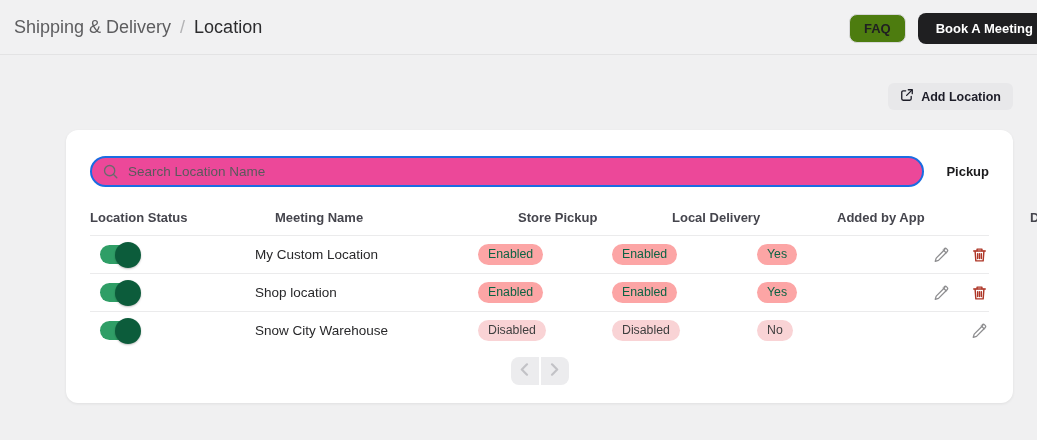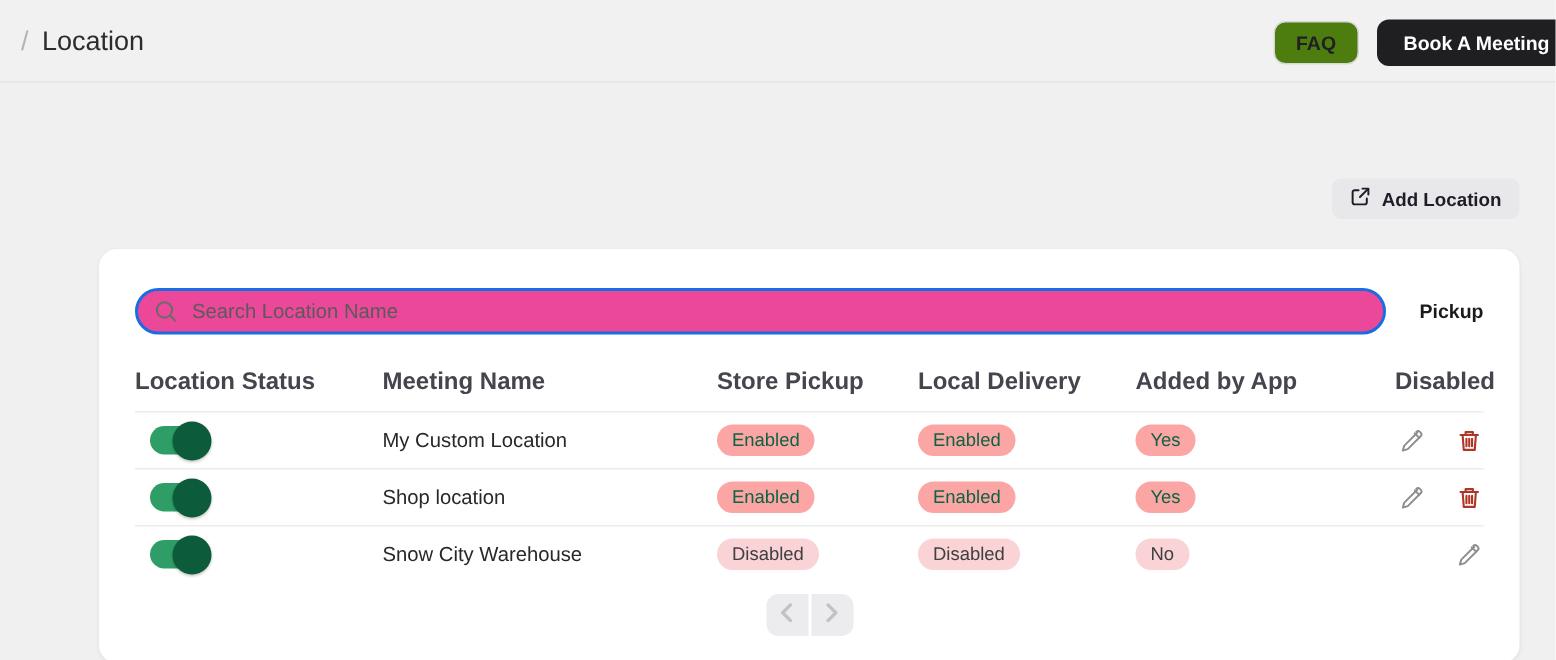--- a/index.html
+++ b/index.html
@@ -32,21 +32,21 @@
     padding:8px 18px; font-size:13px; font-weight:700; cursor:pointer; white-space:nowrap;
     font-family:"Liberation Sans", sans-serif;
   }
 
   
   .toolbar { display:flex; justify-content:flex-end; padding:28px 24px 0; }
   .btn-add {
     display:flex; align-items:center; gap:7px;
     background:#e8e8ea; border:none; border-radius:6px;
     height:27px; padding:0 12px; font-size:12.5px; font-weight:700; color:#1d1d28;
-    cursor:pointer; font-family:"Liberation Sans", sans-serif;margin-top:36px;
+    cursor:pointer; font-family:"Liberation Sans", sans-serif;
   }
 
   
   .card {
     margin:20px 24px 0 66px; background:#ffffff; border-radius:12px;
     box-shadow:0 1px 3px rgba(0,0,0,0.07); padding:26px 24px 14px;
   }
 
   
   .search-row { display:flex; align-items:center; }
@@ -55,21 +55,21 @@
     width:100%; height:31px; border:2px solid #1a6ce2; border-radius:16px;
     padding:0 14px 0 36px; font-size:13.5px; color:#333; outline:none;
     font-family:"Liberation Sans", sans-serif; background:#ec4899;
   }
   .search-box input::placeholder { color:#5a5a5c; }
   .search-icon { position:absolute; left:12px; top:7px; line-height:0; }
   .cancel-link { margin-left:22px; font-size:13px; font-weight:700; color:#1b1b1d; cursor:pointer; }
 
   
   .tgrid { display:grid; grid-template-columns:165px 223px 134px 145px 173px 1fr; align-items:center; }
-  .thead { margin-top:12px; padding:11px 0 10px; font-size:16px; font-weight:700; color:#45454d; }
+  .thead { margin-top:12px; padding:11px 0 10px; font-size:13px; font-weight:700; color:#45454d;gap:20px; }
   .thead .h-actions { text-align:right; }
   .trow { border-top:1px solid #ebebec; height:38px; font-size:13.5px; color:#28282a; }
   .cell-name { font-weight:400; }
 
   
   .toggle { position:relative; width:39px; height:19px; margin-left:10px; cursor:pointer; }
   .toggle .track { width:100%; height:100%; border-radius:10px; background:#2f9e66; }
   .toggle .knob {
     position:absolute; width:26px; height:26px; border-radius:50%;
     background:#0c5c3b; right:-2px; top:-3.5px; box-shadow:0 1px 2px rgba(0,0,0,0.25);
@@ -94,20 +94,21 @@
     display:flex; align-items:center; justify-content:center;
   }
   .pager-btn.prev { border-radius:8px 0 0 8px; margin-right:2px; }
   .pager-btn.next { border-radius:0 8px 8px 0; }
 </style>
 </head>
 <body>
 
 <div class="topbar">
   <div class="breadcrumb">
+    <span class="bc-section">Shipping &amp; Delivery</span>
     <span class="bc-sep">/</span>
     <span class="bc-current">Location</span>
   </div>
   <div class="topbar-actions">
     <button class="btn-faq">FAQ</button>
     <button class="btn-book">Book A Meeting</button>
   </div>
 </div>
 
 <div class="toolbar">

